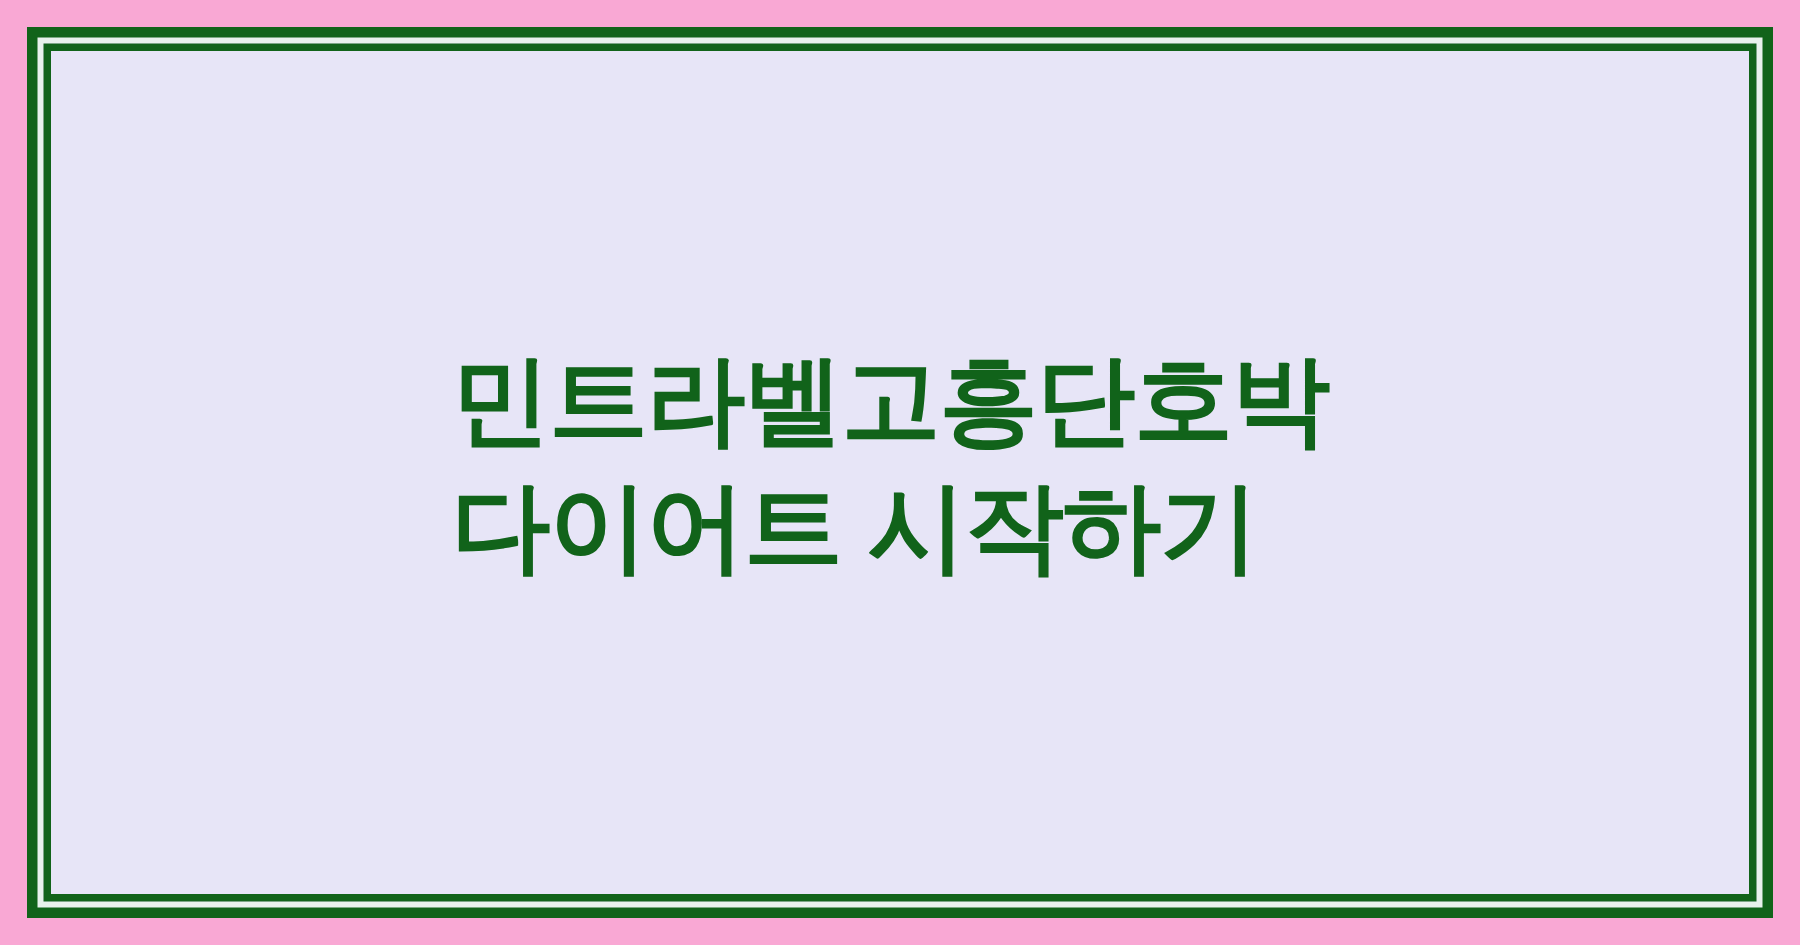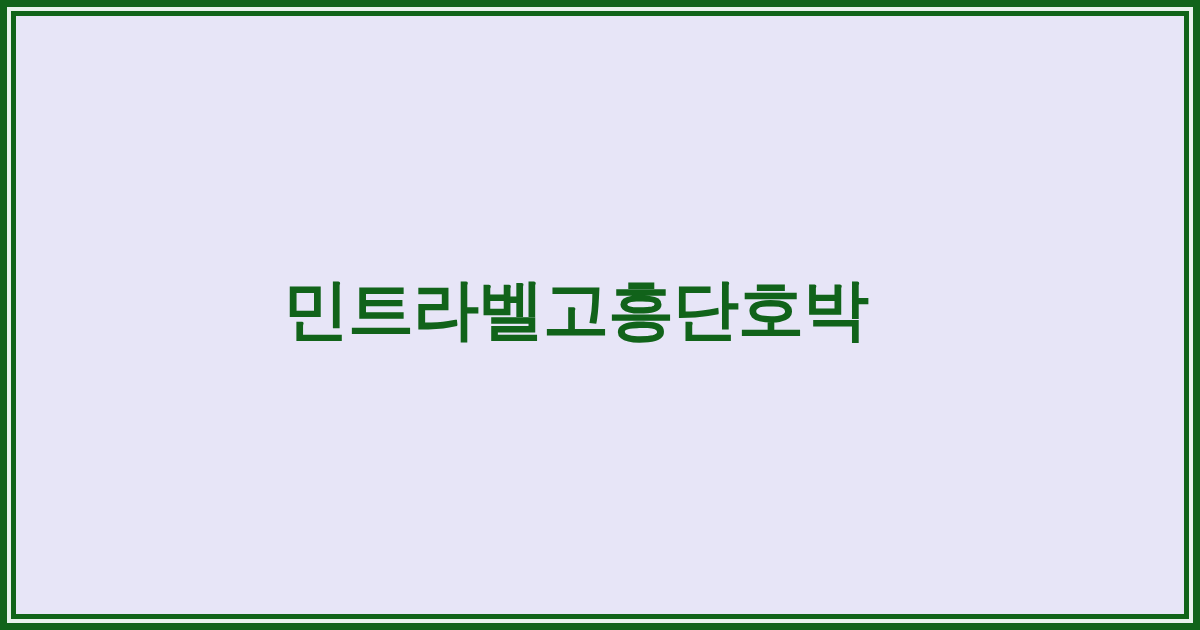--- a/index.html
+++ b/index.html
@@ -16,21 +16,21 @@
     font-family: "Liberation Sans", "DejaVu Sans", sans-serif;
   }
 
   
   .card {
     position: relative;
     box-sizing: border-box;
     width: 1200px;
     height: 630px;
     background: #f9a8d4;
-    padding: 0;            
+    padding: 18px;            
   }
 
   .frame-outer {
     box-sizing: border-box;
     width: 100%;
     height: 100%;
     border: 7px solid #11631a;
     background: #e8f1ec;     
     padding: 4px;
   }
@@ -70,17 +70,18 @@
 </style>
 </head>
 <body>
 
 <div class="card">
   <div class="frame-outer">
     <div class="frame-inner">
 
       <div class="headline">
         <span class="headline-line">민트라벨고흥단호박</span>
+        <span class="headline-line">다이어트 시작하기</span>
       </div>
 
     </div>
   </div>
 </div>
 
 </body></html>

